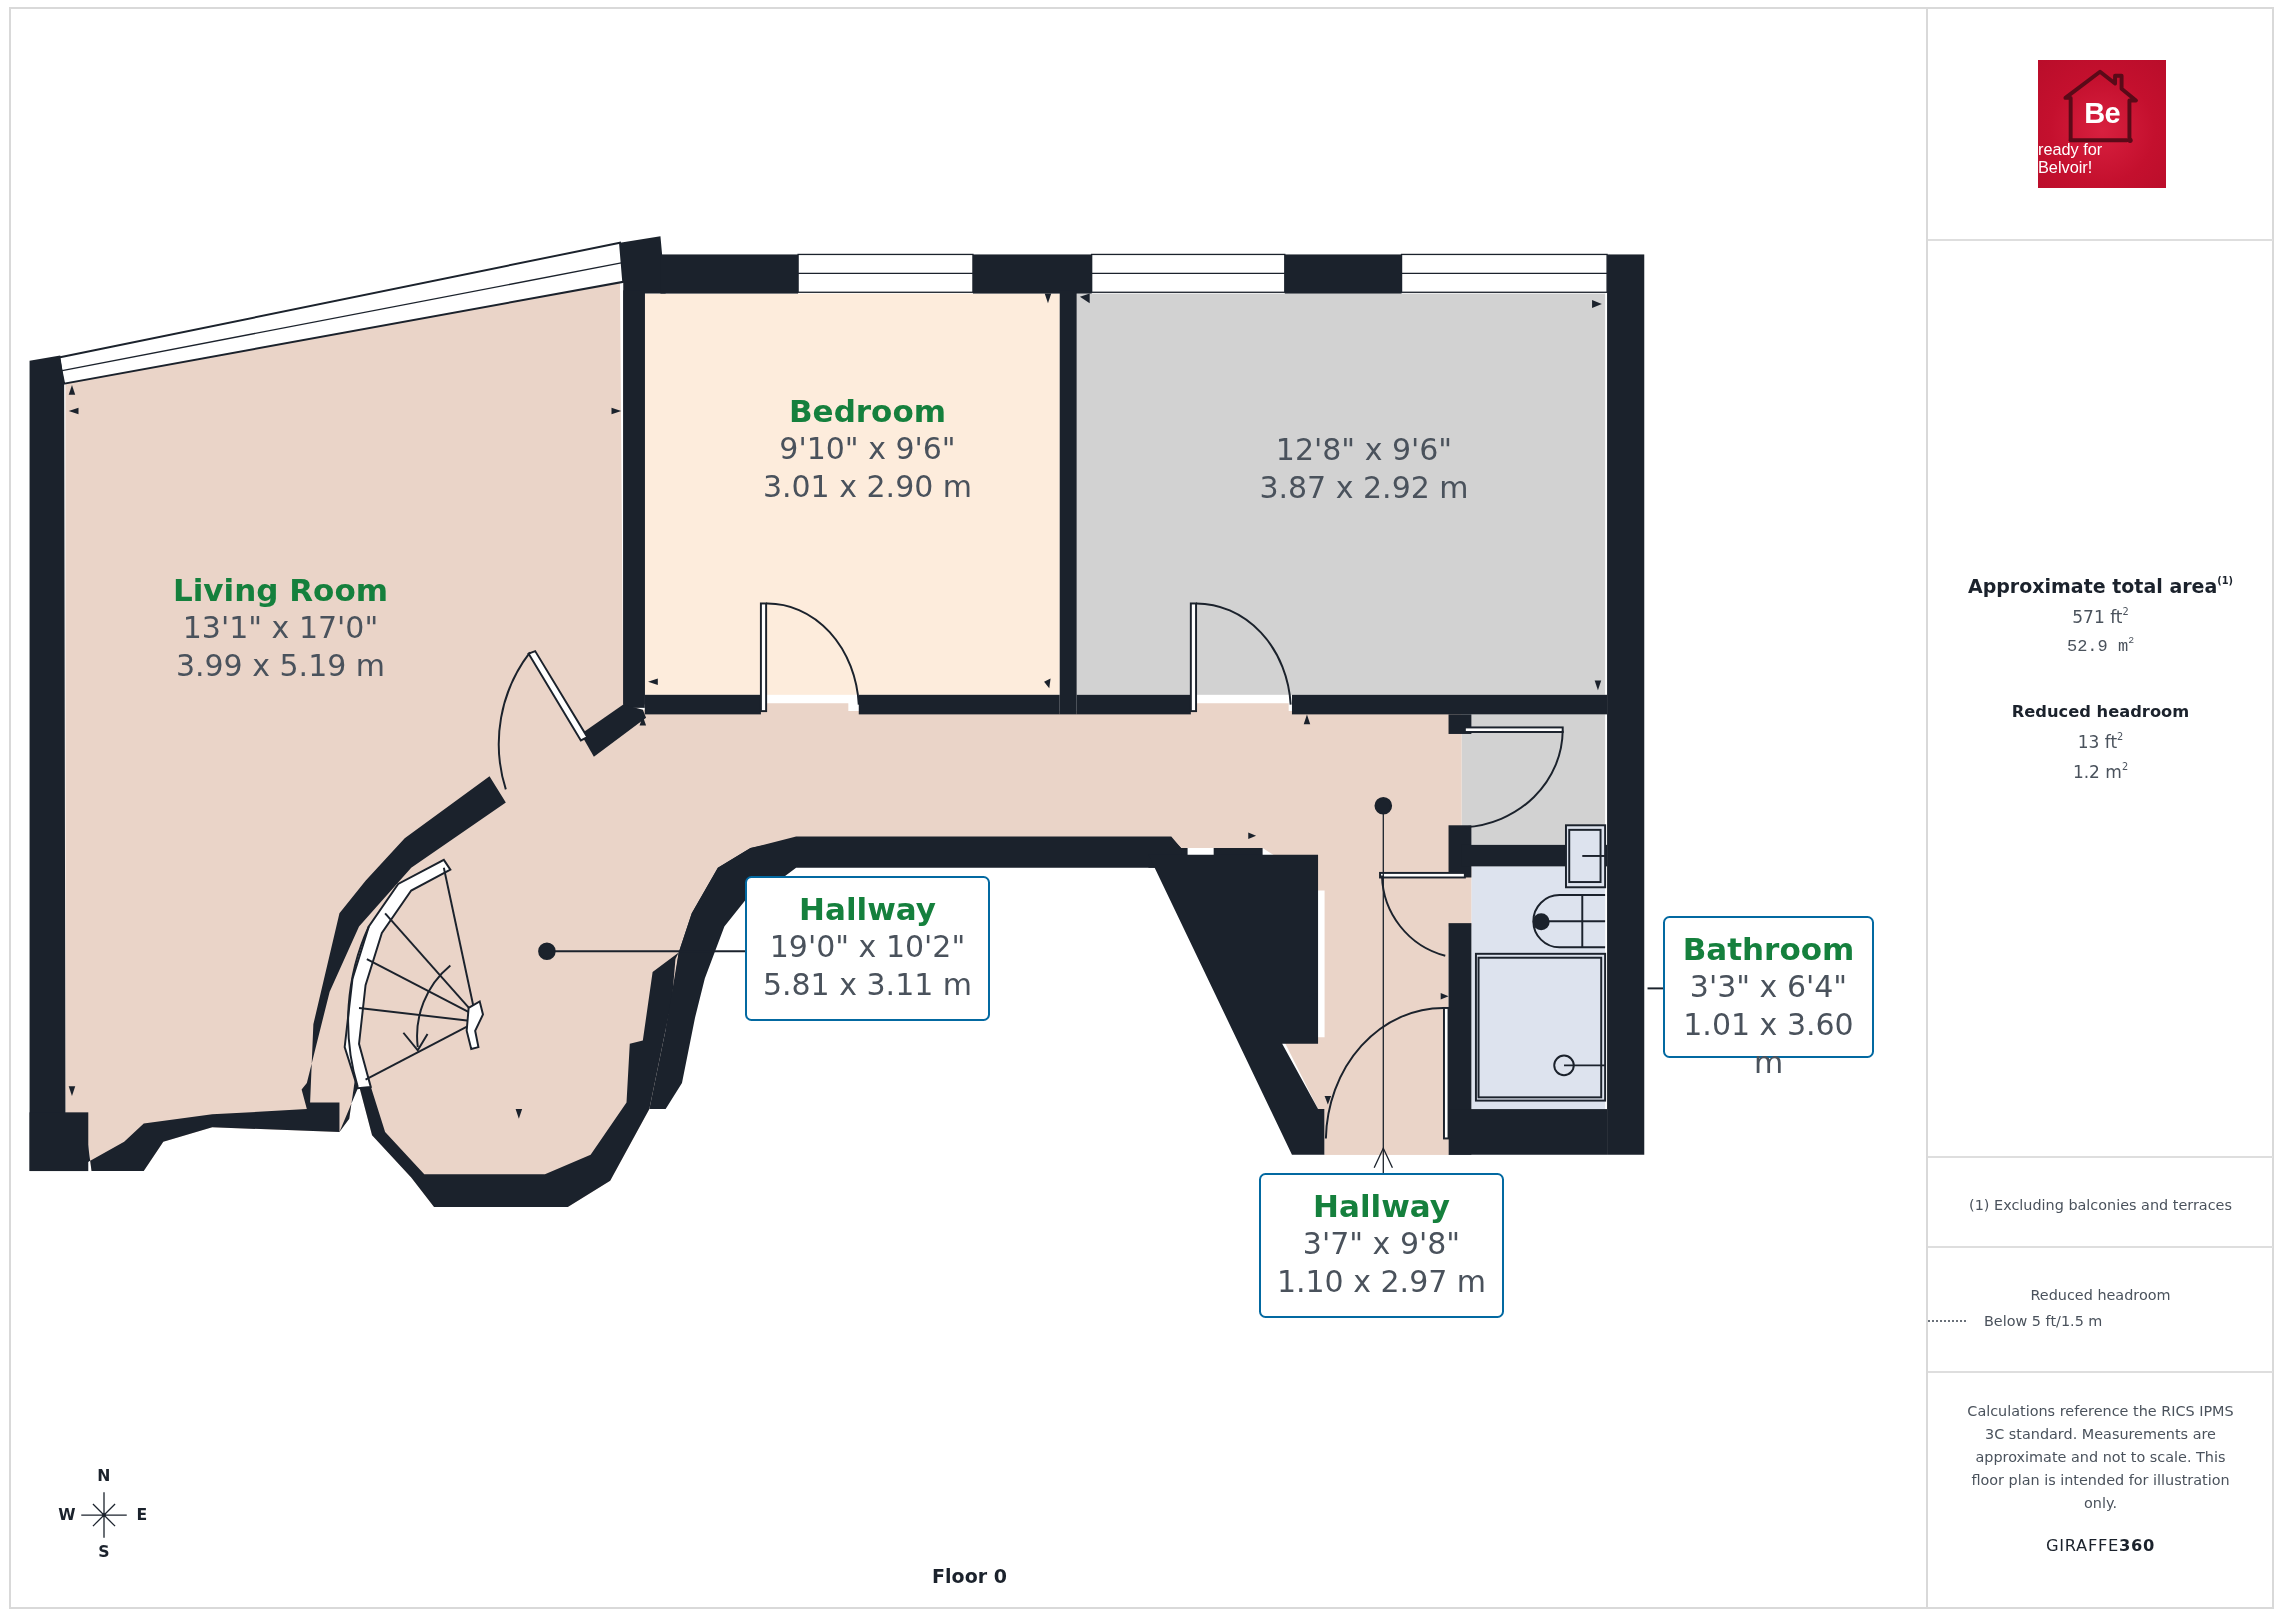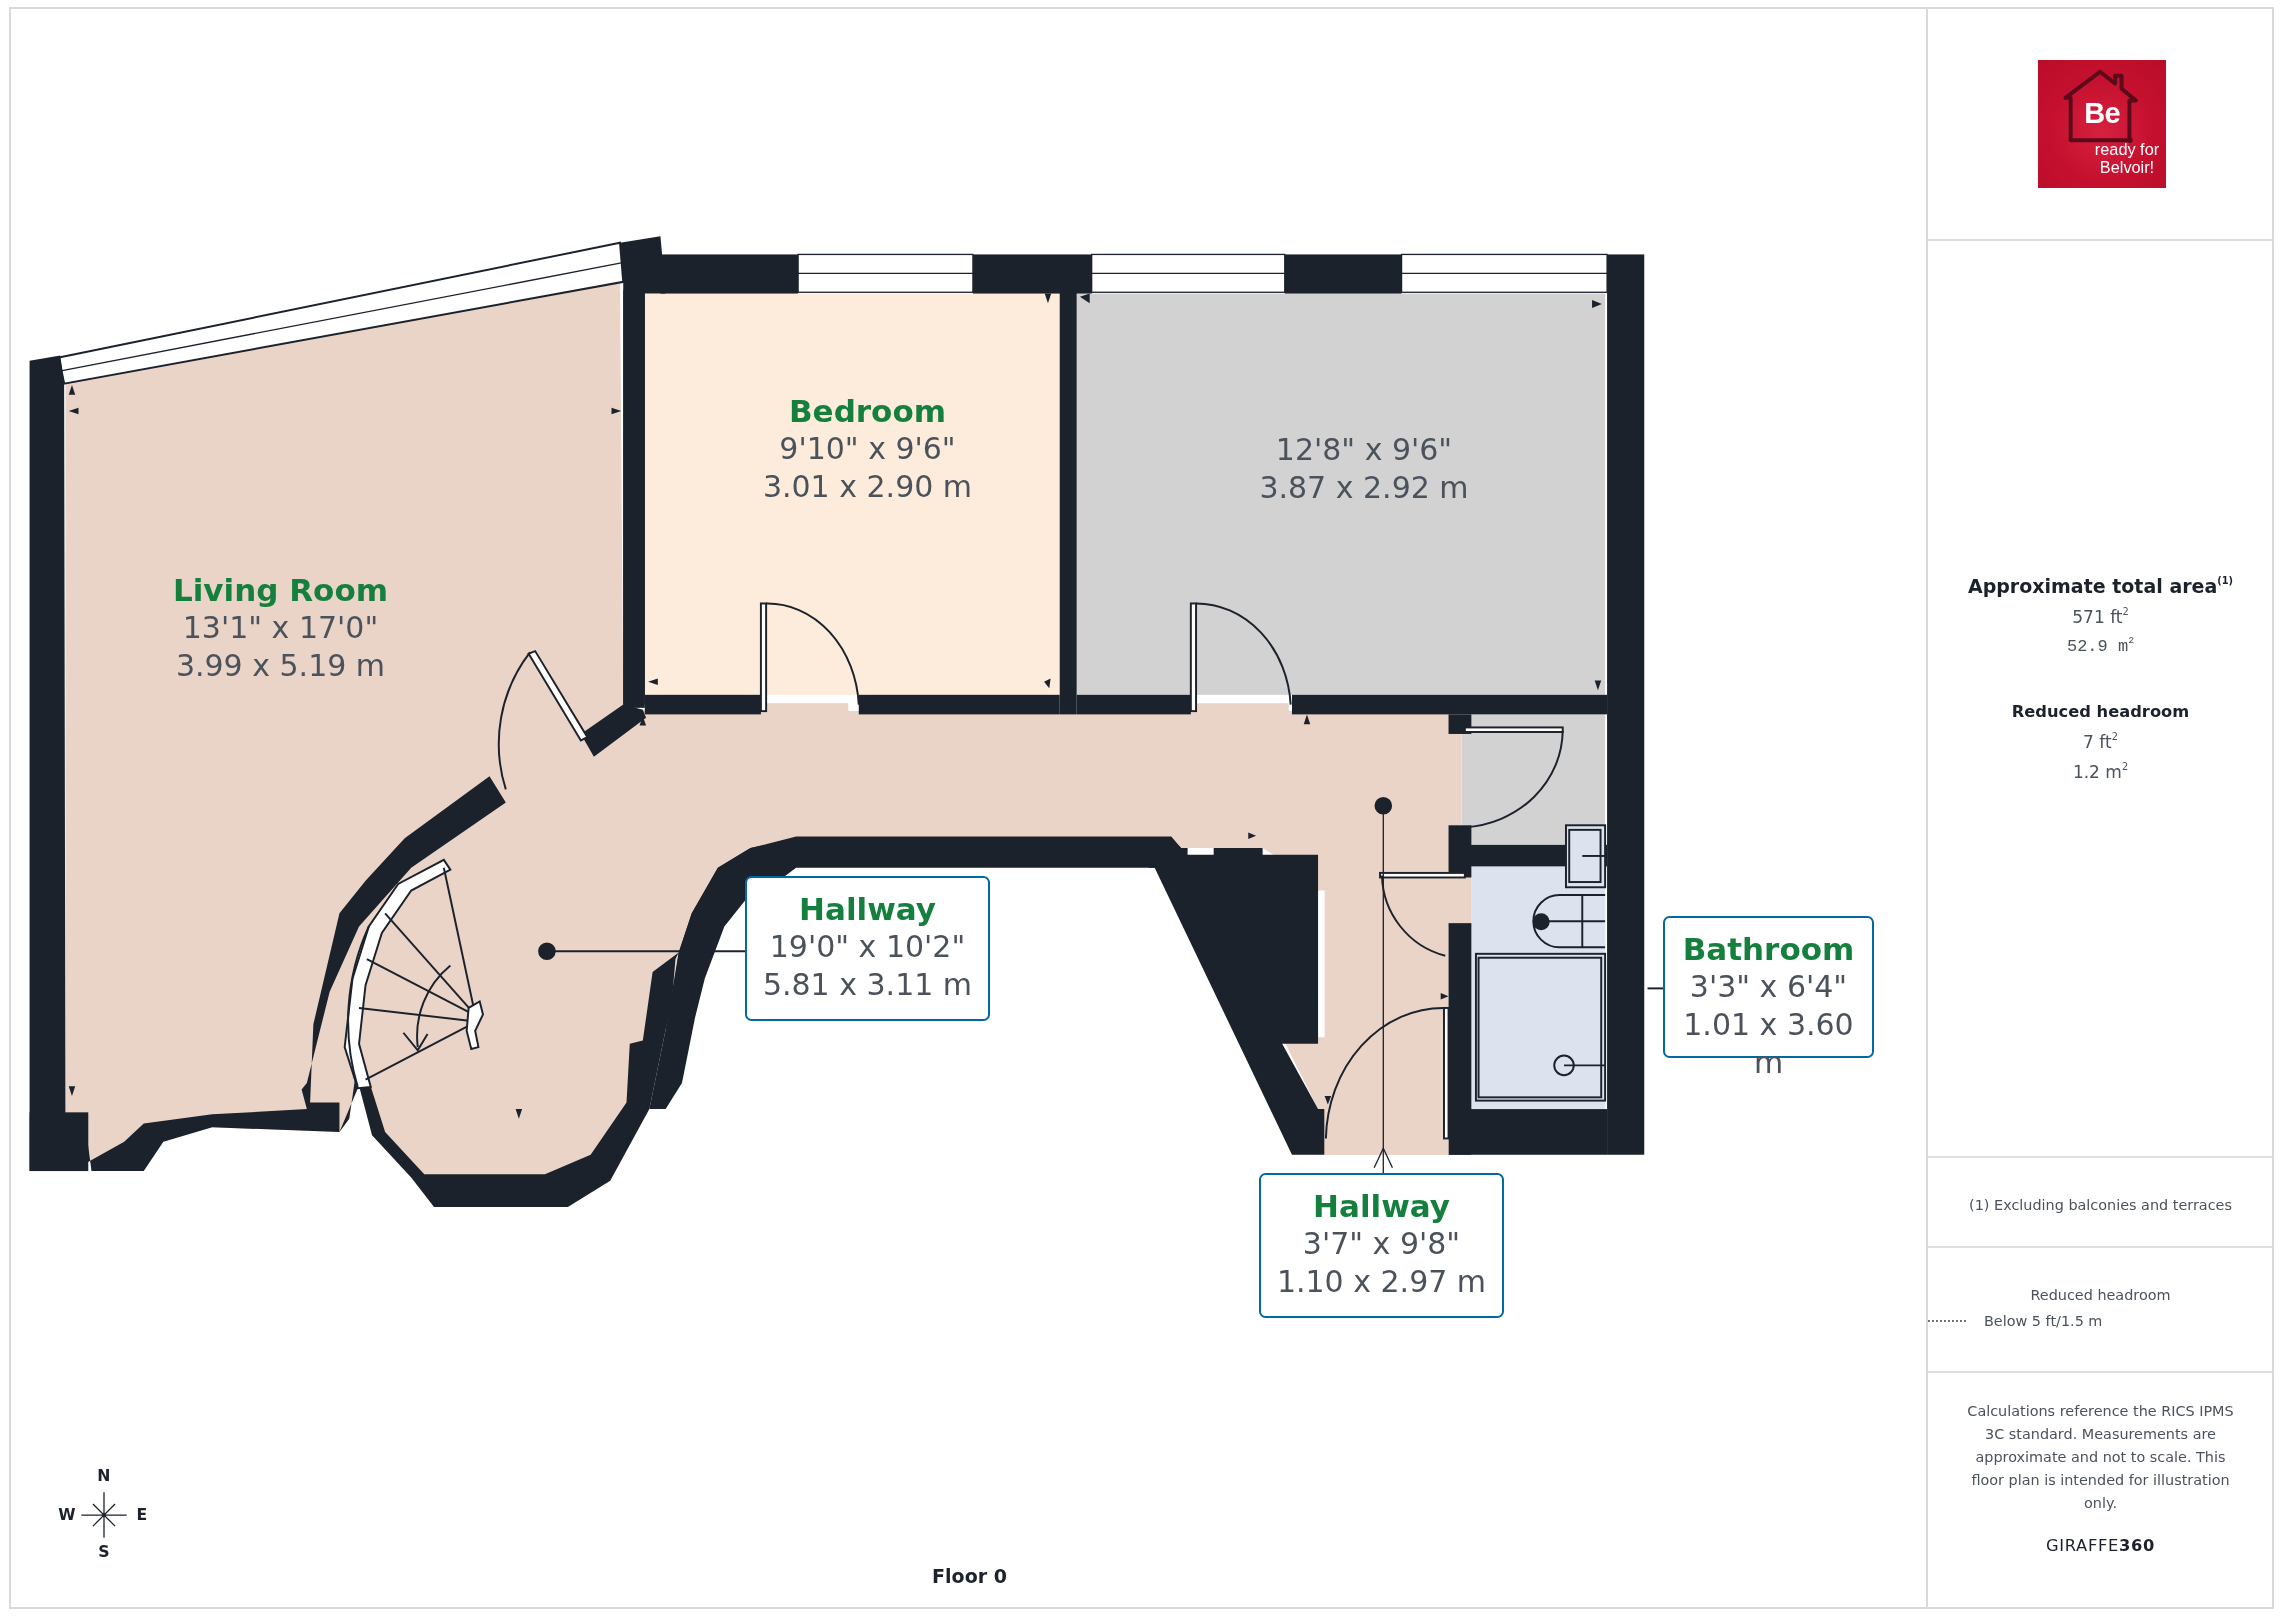--- a/index.html
+++ b/index.html
@@ -3,21 +3,21 @@
   <meta charset="utf-8">
   <style>
     html, body { margin: 0; padding: 0; background: #ffffff; }
     body { width: 2284px; height: 1616px; position: relative; overflow: hidden; font-family: "DejaVu Sans", sans-serif; color: #1b222c; }
     .frame { position: absolute; left: 8.5px; top: 6.5px; width: 2265px; height: 1602px; border: 2px solid #d9d9d9; box-sizing: border-box; }
     .sidebar { position: absolute; left: 1926px; top: 6.5px; width: 347px; height: 1602px; border-left: 2px solid #d9d9d9; box-sizing: border-box; }
     .sb-sep { position: absolute; left: 0; right: 0; height: 2px; background: #dedede; }
     .logo { position: absolute; left: 110px; top: 53px; width: 128px; height: 128px; background: radial-gradient(circle at 50% 55%, #d8203f 0%, #c4102e 55%, #b90d2a 100%); }
     .logo svg { position: absolute; left: 0; top: 0; }
     .logo-be { position: absolute; left: 0; width: 128px; top: 37px; text-align: center; color: #fff; font-weight: bold; font-size: 29px; font-family: "Liberation Sans", sans-serif; letter-spacing: -0.7px; }
-    .logo-l1, .logo-l2 { position: absolute; left: 12px; width: 154px; text-align: center; color: #fff; font-size: 16.3px; font-family: "Liberation Sans", sans-serif; }
+    .logo-l1, .logo-l2 { position: absolute; left: 0; width: 154px; color: #fff; font-size: 16.3px; font-family: "Liberation Sans", sans-serif; }
     .logo-l1 { top: 80px; }
     .logo-l2 { top: 98px; }
     .sb-block { position: absolute; left: 0; width: 345px; text-align: center; }
     .sb-title { font-weight: bold; font-size: 19px; color: #1b222c; font-family: "DejaVu Sans", sans-serif; }
     .sb-title sup { font-size: 9.8px; font-weight: bold; vertical-align: 9px; }
     .sb-val { font-size: 17px; color: #4a525c; font-family: "DejaVu Sans", sans-serif; }
     .sb-val sup { font-size: 9.8px; vertical-align: 7.8px; }
     .sb-subtitle { font-weight: bold; font-size: 16.3px; color: #1b222c; }
     .sb-note { font-size: 14.4px; color: #4a525c; }
     .sb-legend { font-size: 14.4px; color: #4a525c; display: flex; justify-content: flex-start; align-items: center; gap: 18px; }
@@ -243,21 +243,21 @@
   <div class="sb-sep" style="top:232px;"></div>
 
   <div class="sb-block" style="top:568px;">
     <div class="sb-title"><span>Approximate total area</span><sup>(1)</sup></div>
     <div class="sb-val" style="margin-top:9px;"><span>571 ft</span><sup>2</sup></div>
     <div class="sb-val" style="margin-top:9px;font-family:Liberation Mono, monospace;"><span>52.9 m</span><sup>2</sup></div>
   </div>
 
   <div class="sb-block" style="top:695px;">
     <div class="sb-subtitle">Reduced headroom</div>
-    <div class="sb-val" style="margin-top:10.4px;"><span>7 ft</span><sup>2</sup></div>
+    <div class="sb-val" style="margin-top:10.4px;"><span>13 ft</span><sup>2</sup></div>
     <div class="sb-val" style="margin-top:9px;"><span>1.2 m</span><sup>2</sup></div>
   </div>
 
   <div class="sb-sep" style="top:1149px;"></div>
 
   <div class="sb-block sb-note" style="top:1190px;">(1) Excluding balconies and terraces</div>
 
   <div class="sb-sep" style="top:1239px;"></div>
 
   <div class="sb-block" style="top:1280px;">

